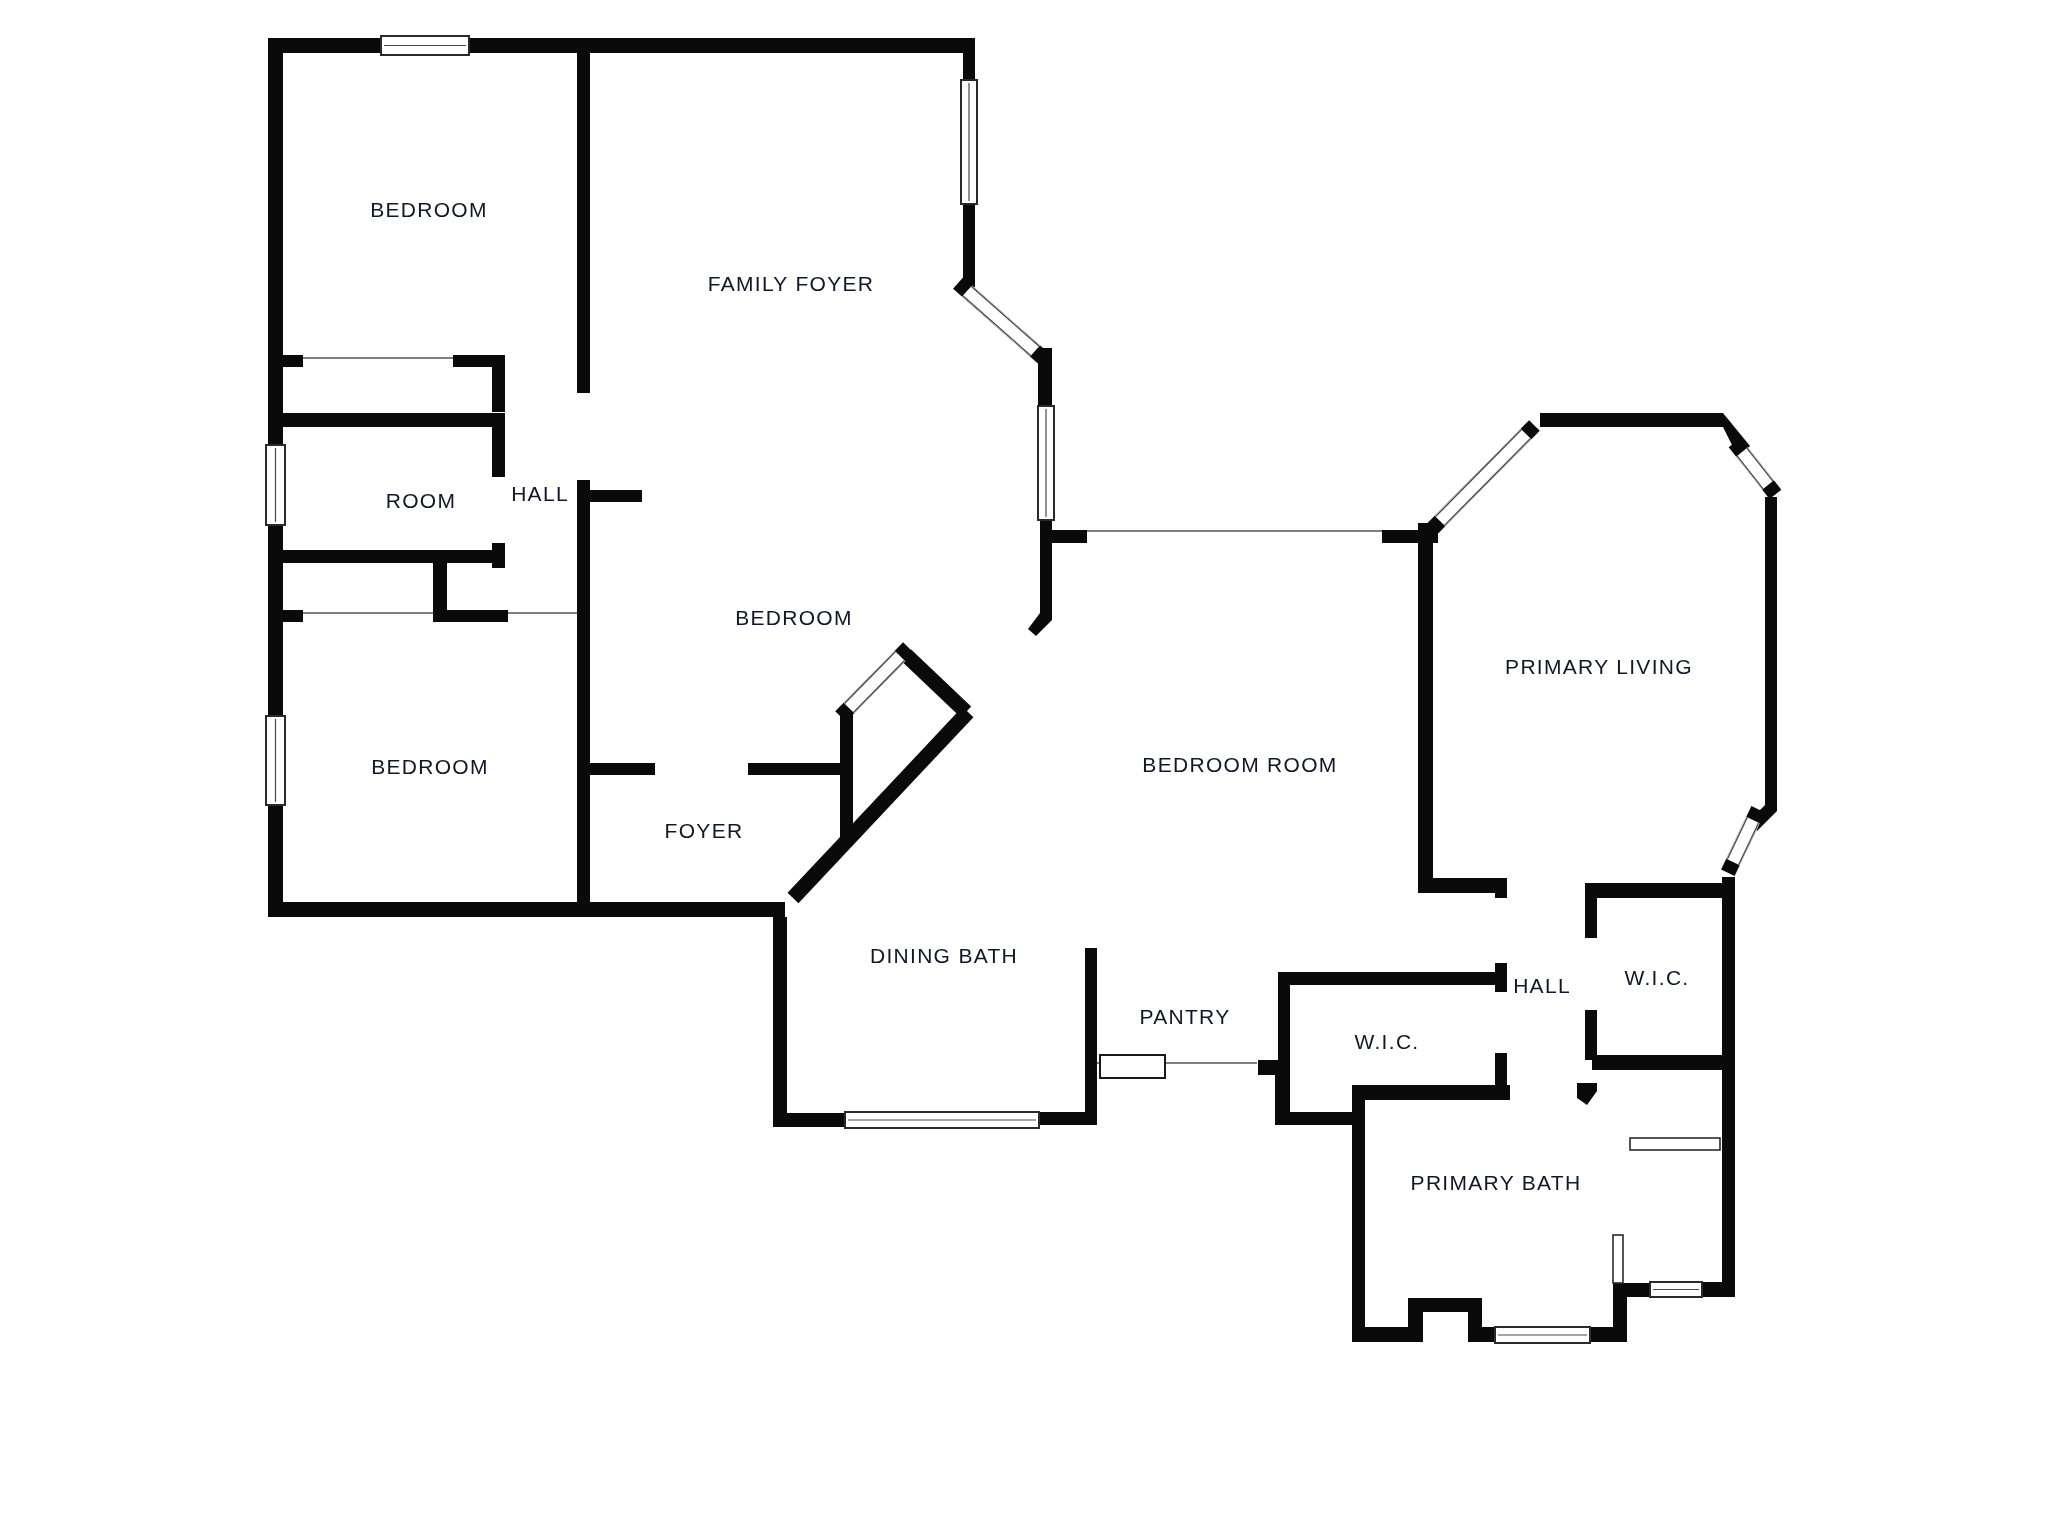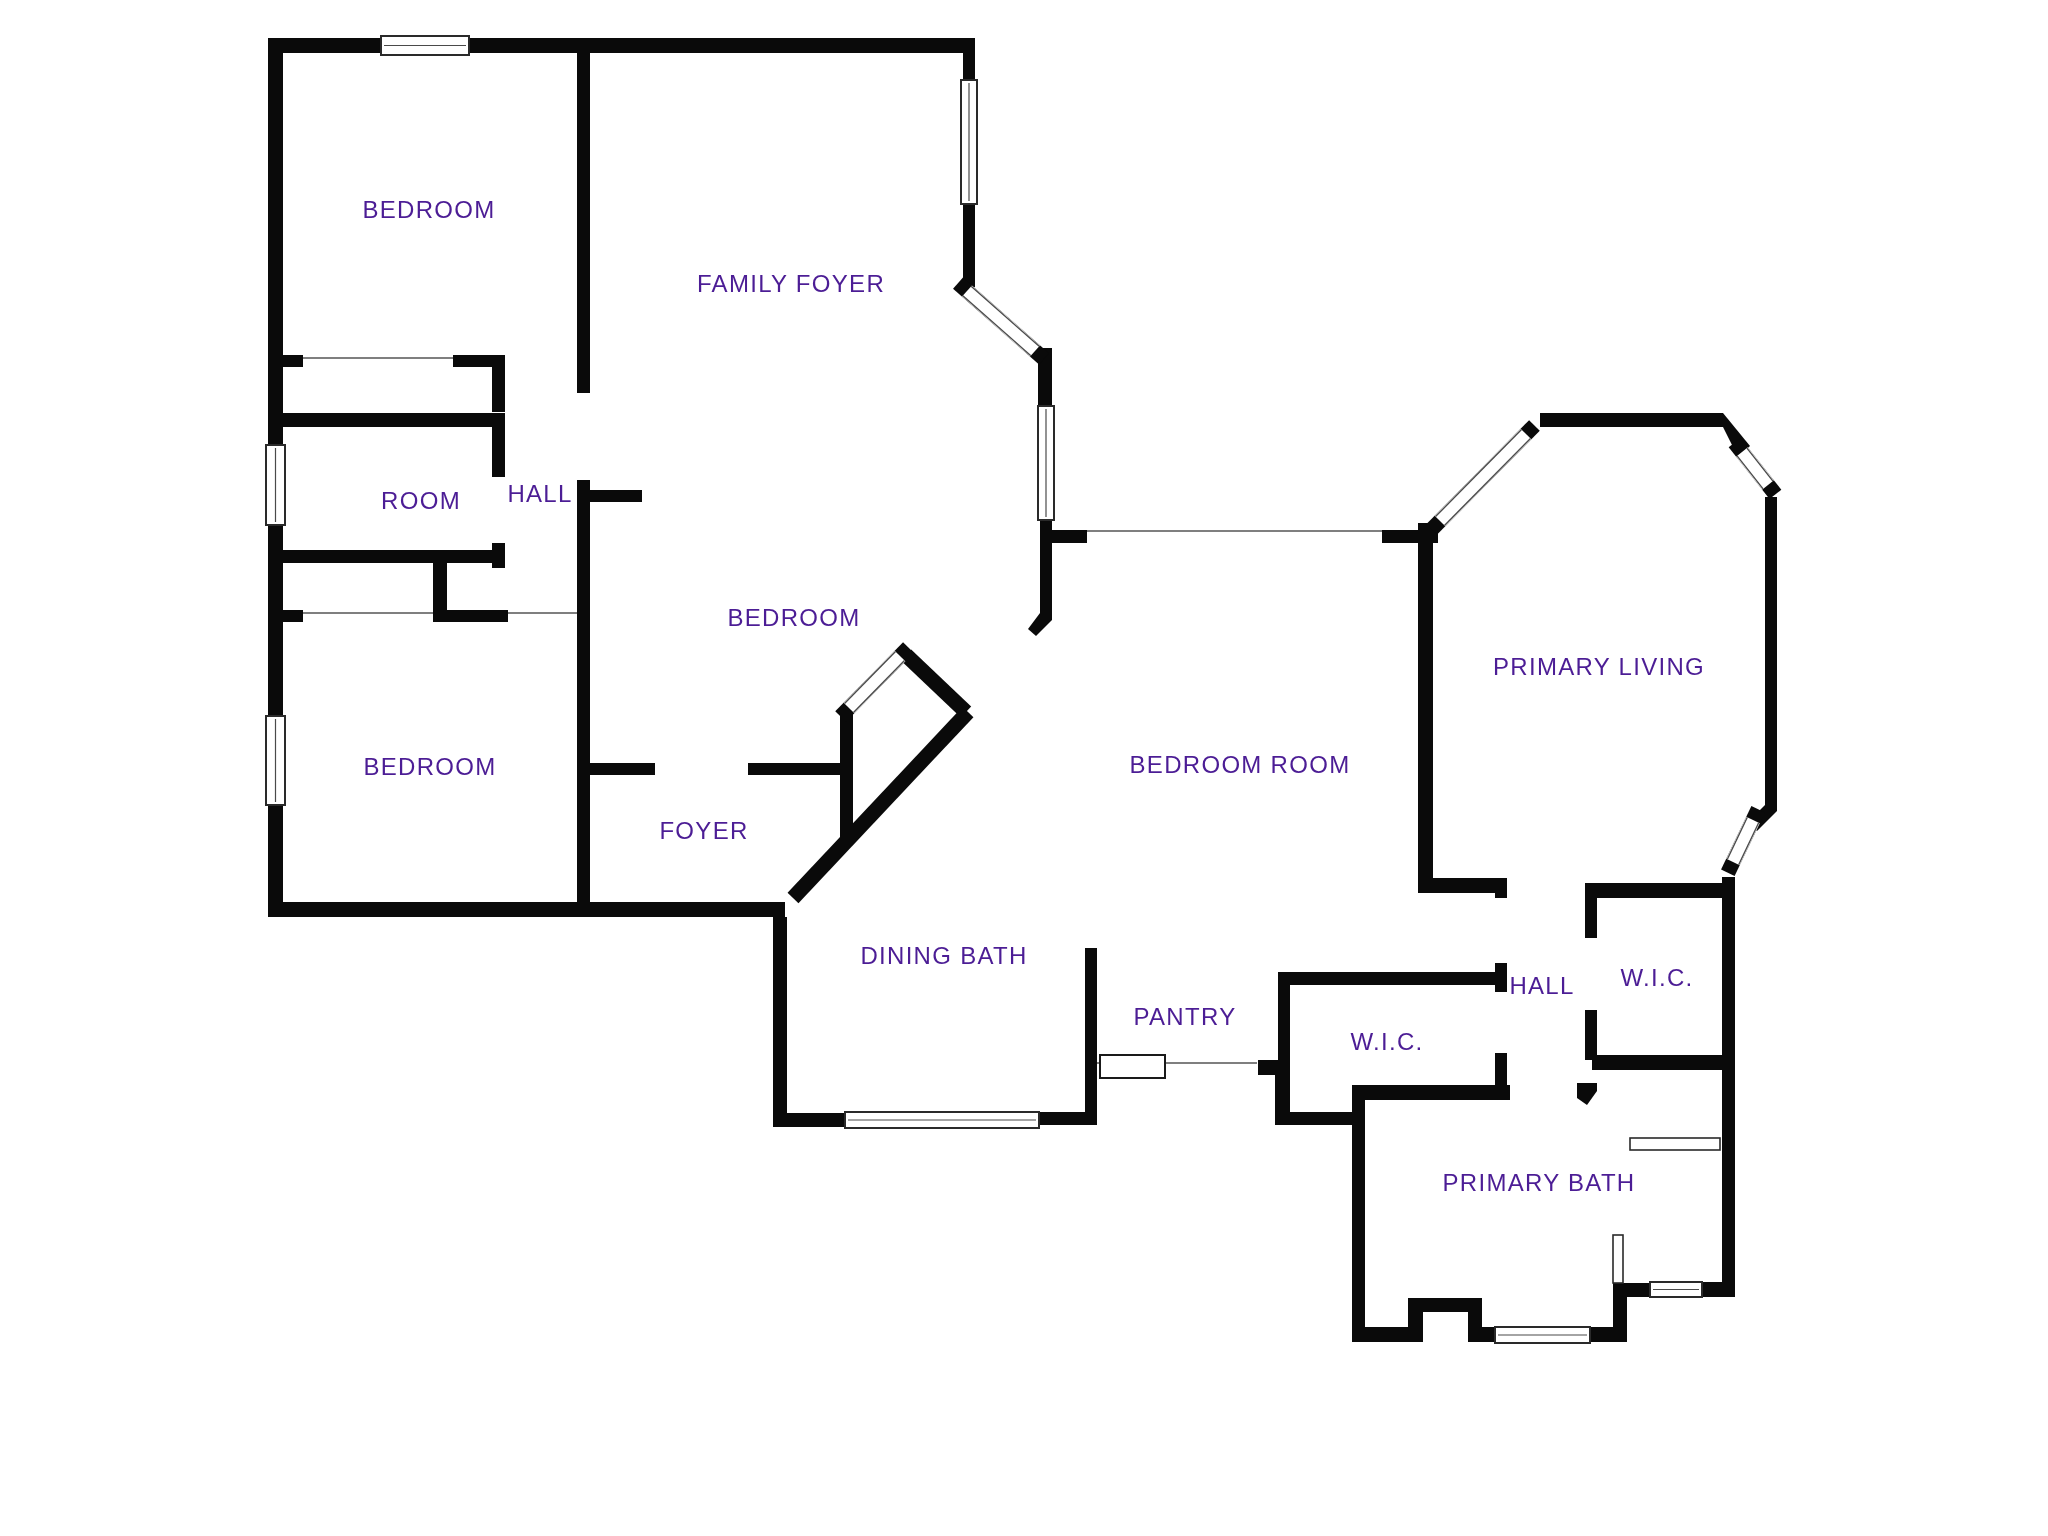--- a/index.html
+++ b/index.html
@@ -1,20 +1,20 @@
 <!DOCTYPE html>
 <html><head>
 <meta charset="utf-8">
 <style>
   html,body{margin:0;padding:0;background:#ffffff;}
   #stage{position:relative;width:2048px;height:1536px;background:#fff;overflow:hidden;
          font-family:"Liberation Sans", sans-serif;}
   #plan-svg{position:absolute;left:0;top:0;width:2048px;height:1536px;}
   .room-label{position:absolute;transform:translate(-50%,-50%);
-      font-size:24px;letter-spacing:1.3px;color:#4c1d95;white-space:nowrap;
+      font-size:21px;letter-spacing:1.3px;color:#0f172a;white-space:nowrap;
       font-family:"Liberation Sans", sans-serif;}
 </style>
 </head>
 <body>
 
 <div id="stage">
   <svg id="plan-svg" viewBox="0 0 2048 1536" aria-hidden="true">
       <g>
         <rect x="268" y="38" width="707" height="15" fill="#0a0a0a"></rect>
         <rect x="268" y="38" width="15" height="409" fill="#0a0a0a"></rect>
@@ -143,14 +143,14 @@
   <div class="room-label" style="left:794px;top:618px">BEDROOM</div>
   <div class="room-label" style="left:430px;top:767px">BEDROOM</div>
   <div class="room-label" style="left:704px;top:831px">FOYER</div>
   <div class="room-label" style="left:944px;top:956px">DINING BATH</div>
   <div class="room-label" style="left:1240px;top:765px">BEDROOM ROOM</div>
   <div class="room-label" style="left:1599px;top:667px">PRIMARY LIVING</div>
   <div class="room-label" style="left:1185px;top:1017px">PANTRY</div>
   <div class="room-label" style="left:1387px;top:1042px">W.I.C.</div>
   <div class="room-label" style="left:1542px;top:986px">HALL</div>
   <div class="room-label" style="left:1657px;top:978px">W.I.C.</div>
-  <div class="room-label" style="left:1539px;top:1183px">PRIMARY BATH</div>
+  <div class="room-label" style="left:1496px;top:1183px">PRIMARY BATH</div>
 </div>
 
 </body></html>

